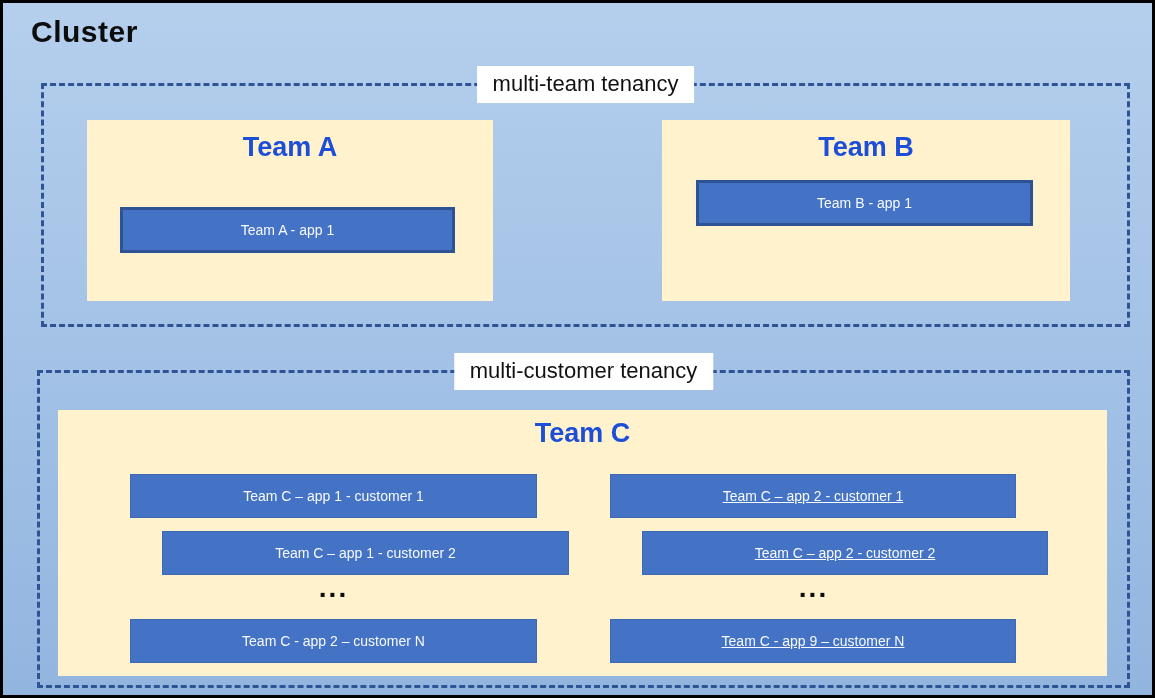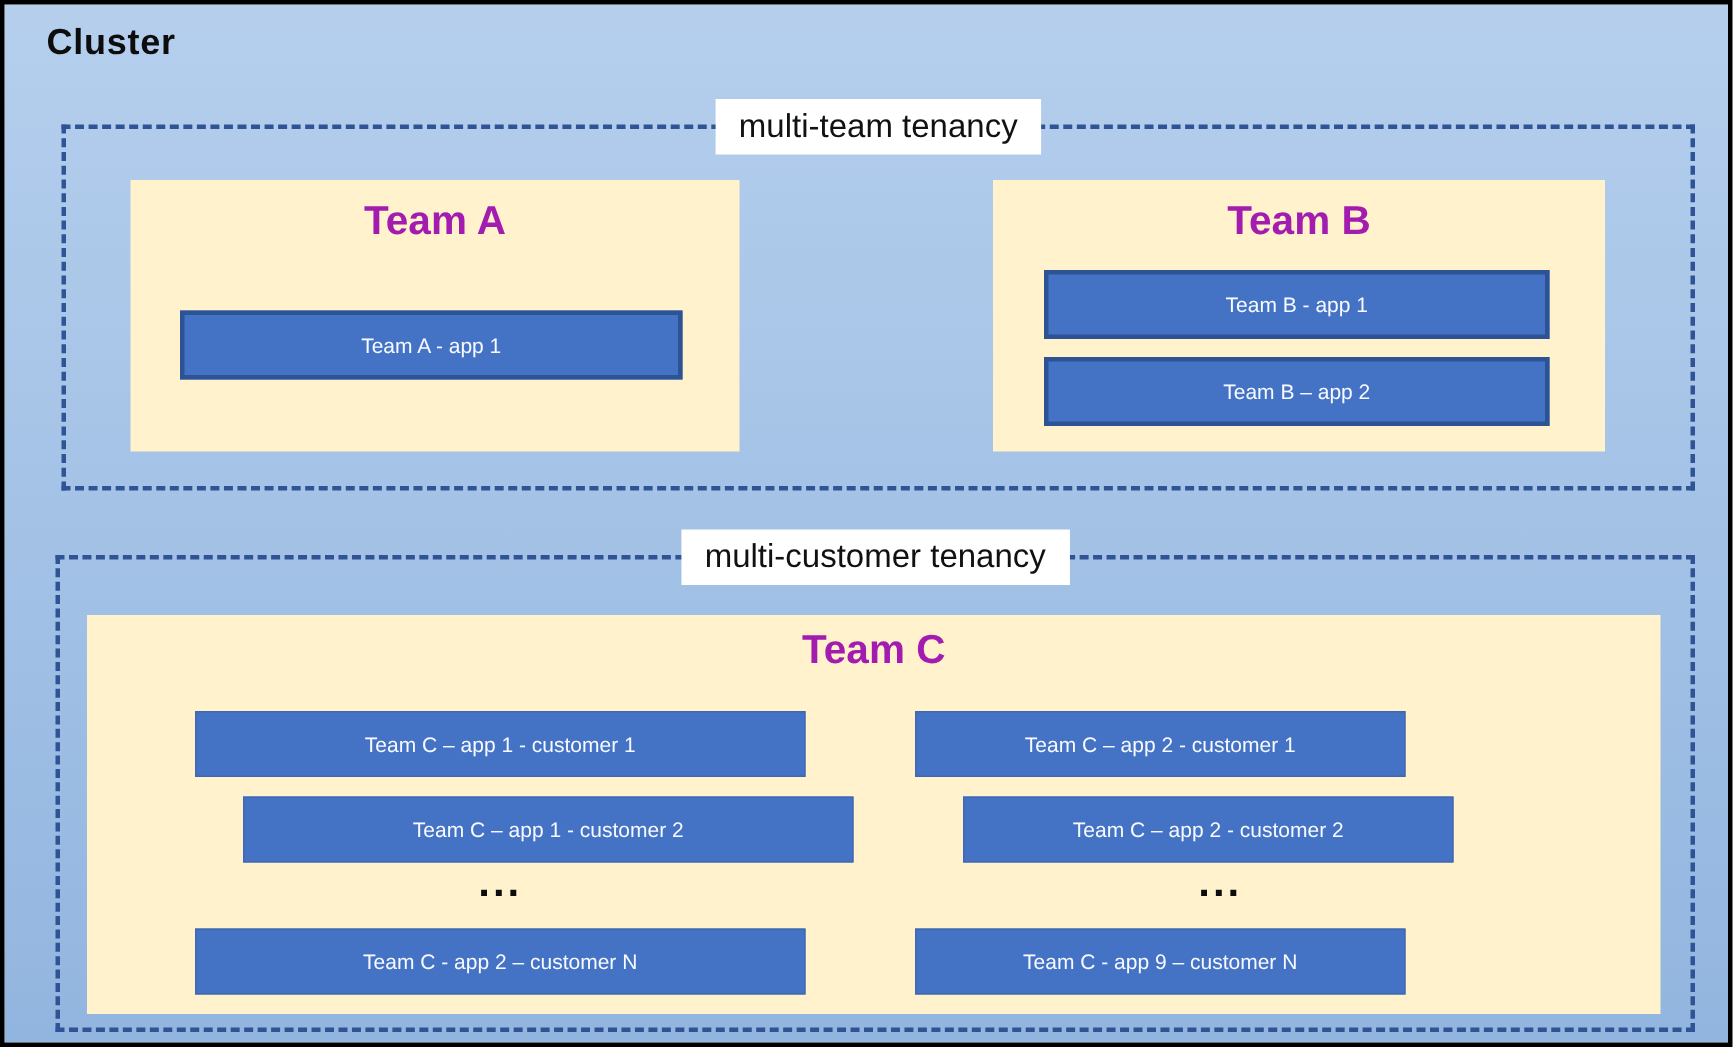--- a/index.html
+++ b/index.html
@@ -12,21 +12,21 @@
     height: 698px;
     border: 3px solid #000000;
     background: linear-gradient(180deg, var(--bg-top) 0%, var(--bg-bottom) 100%);
     overflow: hidden;
   }
 
   .cluster-title {
     position: absolute;
     left: 28px;
     top: 12px;
-    font-size: 24px;
+    font-size: 30px;
     font-weight: 700;
     color: #0d0d0d;
     letter-spacing: 0.5px;
   }
 
   .zone {
     position: absolute;
     border: 3px dashed var(--dashed);
   }
   .zone-team {
@@ -58,21 +58,21 @@
   .team-a { left: 43px;  top: 34px; width: 406px;  height: 181px; }
   .team-b { left: 618px; top: 34px; width: 408px;  height: 181px; }
   .team-c { left: 18px;  top: 37px; width: 1049px; height: 266px; }
 
   .team-title {
     position: absolute;
     left: 0; right: 0;
     text-align: center;
     font-size: 27px;
     font-weight: 700;
-    color: #a21caf;
+    color: #1d4ed8;
   }
   .team-a .team-title, .team-b .team-title { top: 12px; }
   .team-c .team-title { top: 8px; }
 
   .app-btn {
     position: absolute;
     background: var(--app-fill);
     color: #f7faff;
     display: flex;
     align-items: center;
@@ -83,21 +83,21 @@
   .app-btn.bordered { border: 3px solid var(--app-border); }
   .app-btn.flat     { border: 1px solid var(--app-border-thin); }
 
   .team-a .app-1   { left: 33px; top: 87px;  width: 335px; height: 46px; }
   .team-b .app-1   { left: 34px; top: 60px;  width: 337px; height: 46px; }
   .team-b .app-2   { left: 34px; top: 118px; width: 337px; height: 46px; }
 
   .team-c .col1 { left: 72px; }
   .team-c .col2 { left: 552px; }
   .team-c .col1.app-btn { width: 407px; }
-  .team-c .col2.app-btn { width: 327px; }
+  .team-c .col2.app-btn { width: 406px; text-decoration: underline; }
   .team-c .row1 { top: 64px;  height: 44px; }
   .team-c .row2 { top: 121px; height: 44px; margin-left: 32px; }
   .team-c .rowN { top: 209px; height: 44px; }
 
   .ellipsis {
     position: absolute;
     top: 164px;
     width: 407px;
     text-align: center;
     font-size: 28px;
@@ -118,21 +118,20 @@
     <div class="zone-label">multi-team tenancy</div>
 
     <div class="team-box team-a">
       <div class="team-title">Team A</div>
       <div class="app-btn bordered app-1">Team A - app 1</div>
     </div>
 
     <div class="team-box team-b">
       <div class="team-title">Team B</div>
       <div class="app-btn bordered app-1">Team B - app 1</div>
-      <div class="app-btn bordered app-2">Team B – app 2</div>
     </div>
   </div>
 
   <div class="zone zone-customer">
     <div class="zone-label">multi-customer tenancy</div>
 
     <div class="team-box team-c">
       <div class="team-title">Team C</div>
 
       <div class="app-btn flat col1 row1">Team C – app 1 - customer 1</div>

